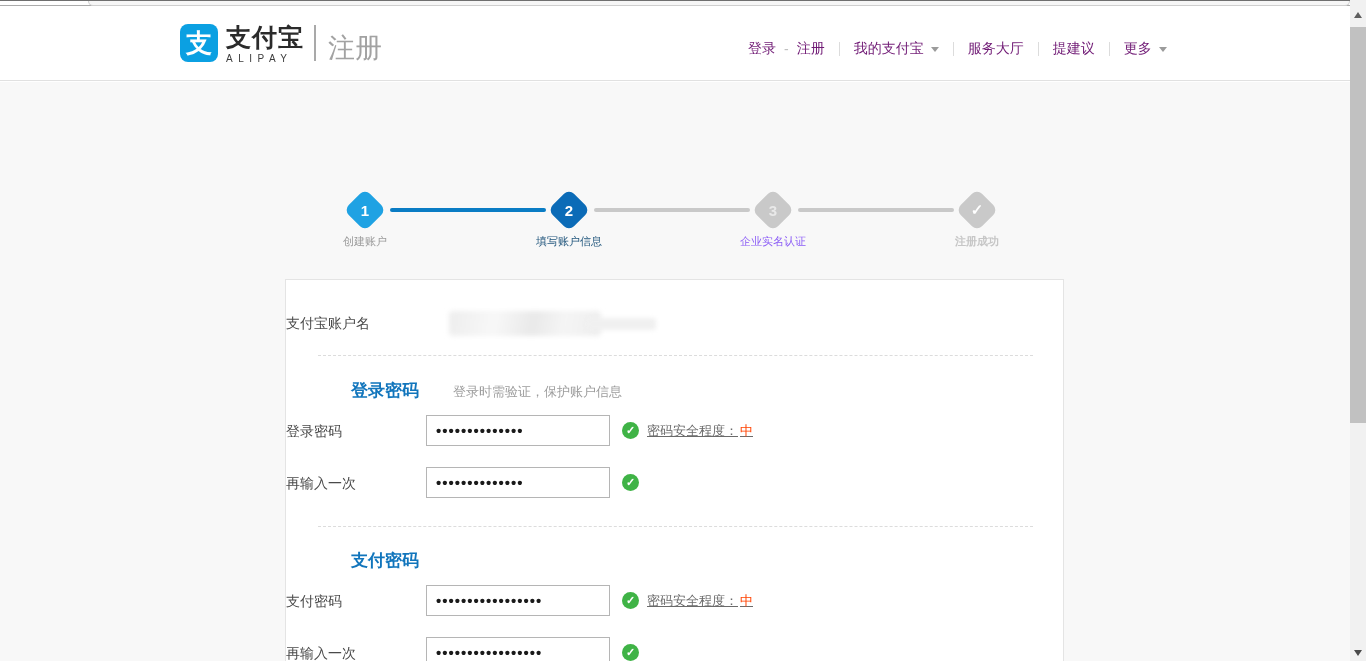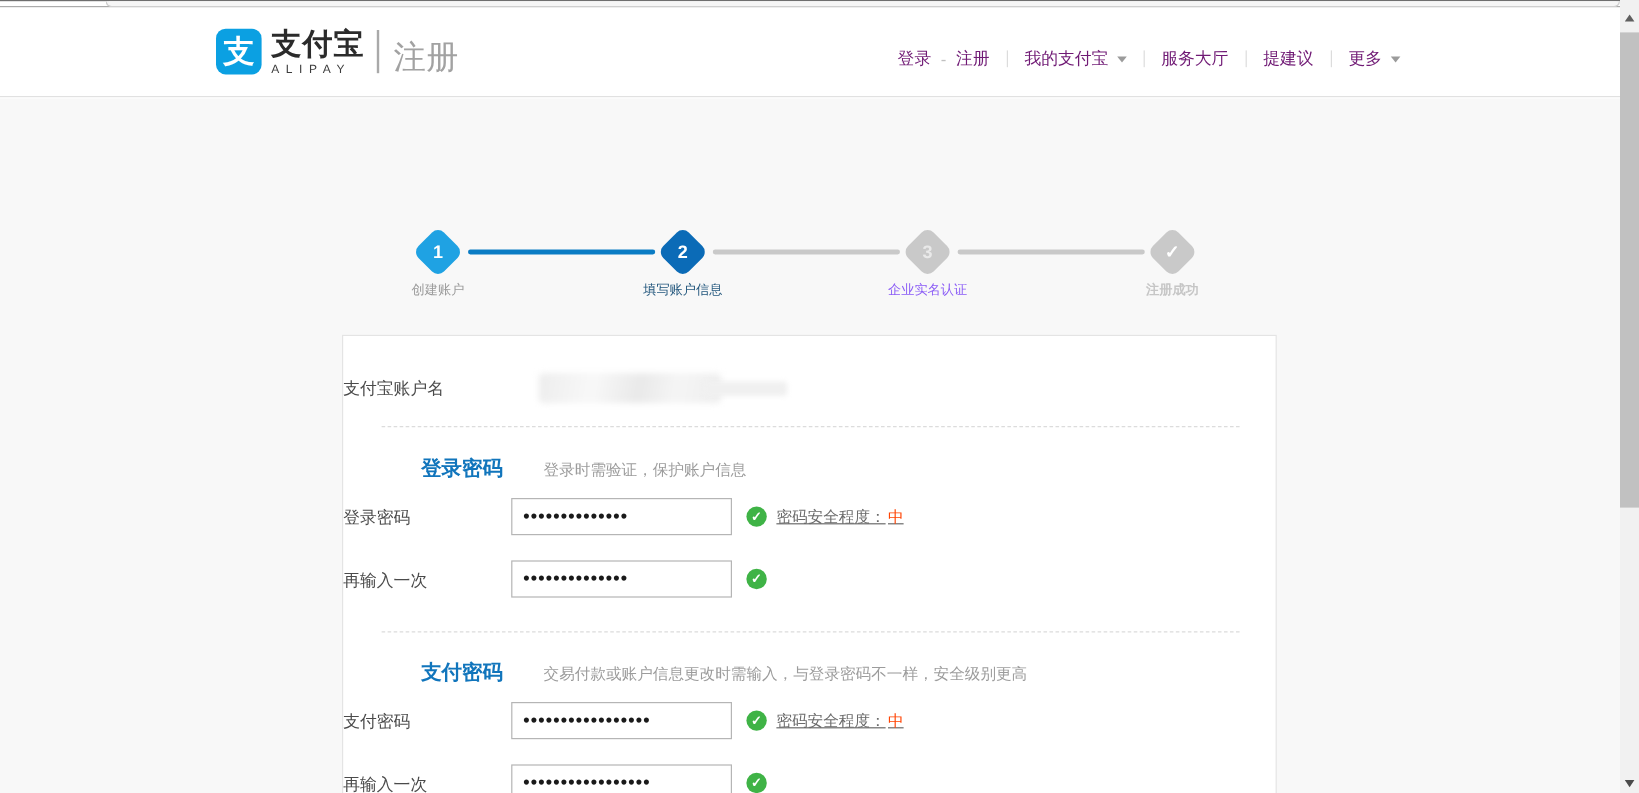--- a/index.html
+++ b/index.html
@@ -167,21 +167,20 @@
       <div class="form-row row2">
         <div class="frm-label">再输入一次</div>
         <div class="pw-input">••••••••••••••</div>
         <div class="check-ic">✓</div>
       </div>
 
       <div class="dashed dash2"></div>
 
       <div class="section-head sec2">
         <div class="section-title">支付密码</div>
-        <div class="section-desc">交易付款或账户信息更改时需输入，与登录密码不一样，安全级别更高</div>
       </div>
 
       <div class="form-row row3">
         <div class="frm-label">支付密码</div>
         <div class="pw-input">•••••••••••••••••</div>
         <div class="check-ic">✓</div>
         <div class="strength"><span>密码安全程度：</span><span class="mid">中</span></div>
       </div>
 
       <div class="form-row row4">

